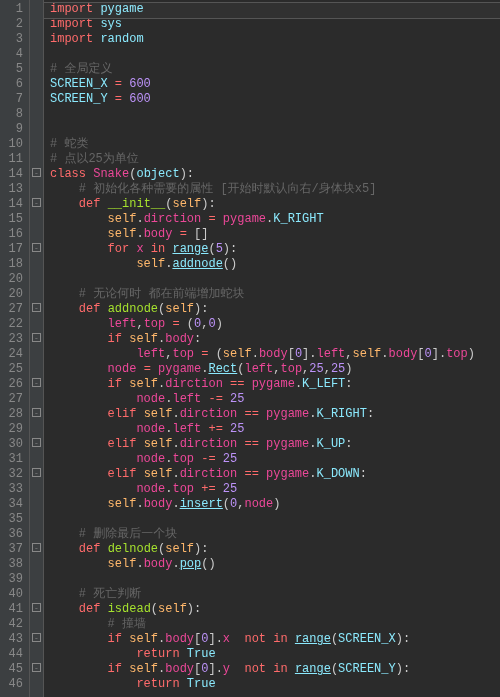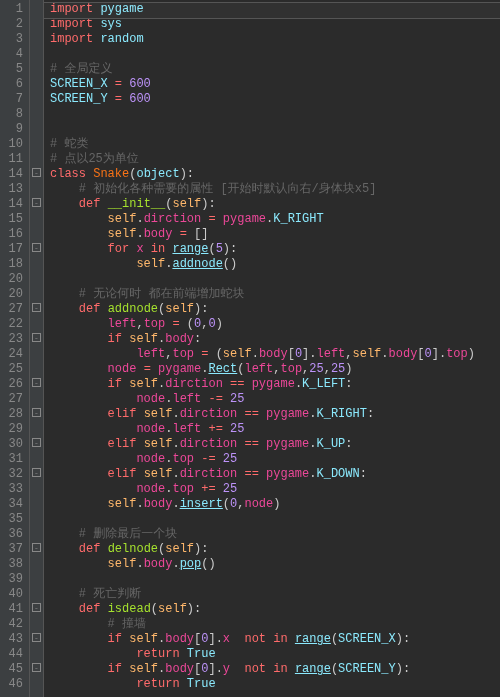--- a/index.html
+++ b/index.html
@@ -55,21 +55,21 @@
       position: absolute;
       left: 0; right: 0;
       height: 15px;
       background: rgba(255,255,255,0.03);
       border-top: 1px solid #555;
       border-bottom: 1px solid #555;
       pointer-events: none;
     }
     .kw { color: #ff6b6b; }
     .kw-def { color: #ff6b6b; margin-top: 28px; }
-    .cls { color: #f97316; }
+    .cls { color: #ec4899; }
     .fn { color: #a6e22e; }
     .fn-call { color: #8be9fd; text-decoration: underline; }
     .self { color: #ffb86c; }
     .attr { color: #ec4899; }
     .builtin { color: #8be9fd; }
     .num { color: #bd93f9; }
     .cmt { color: #666; }
     .op { color: #ff6b6b; }
     .pn { color: #ccc; }
     .const { color: #8be9fd; }

